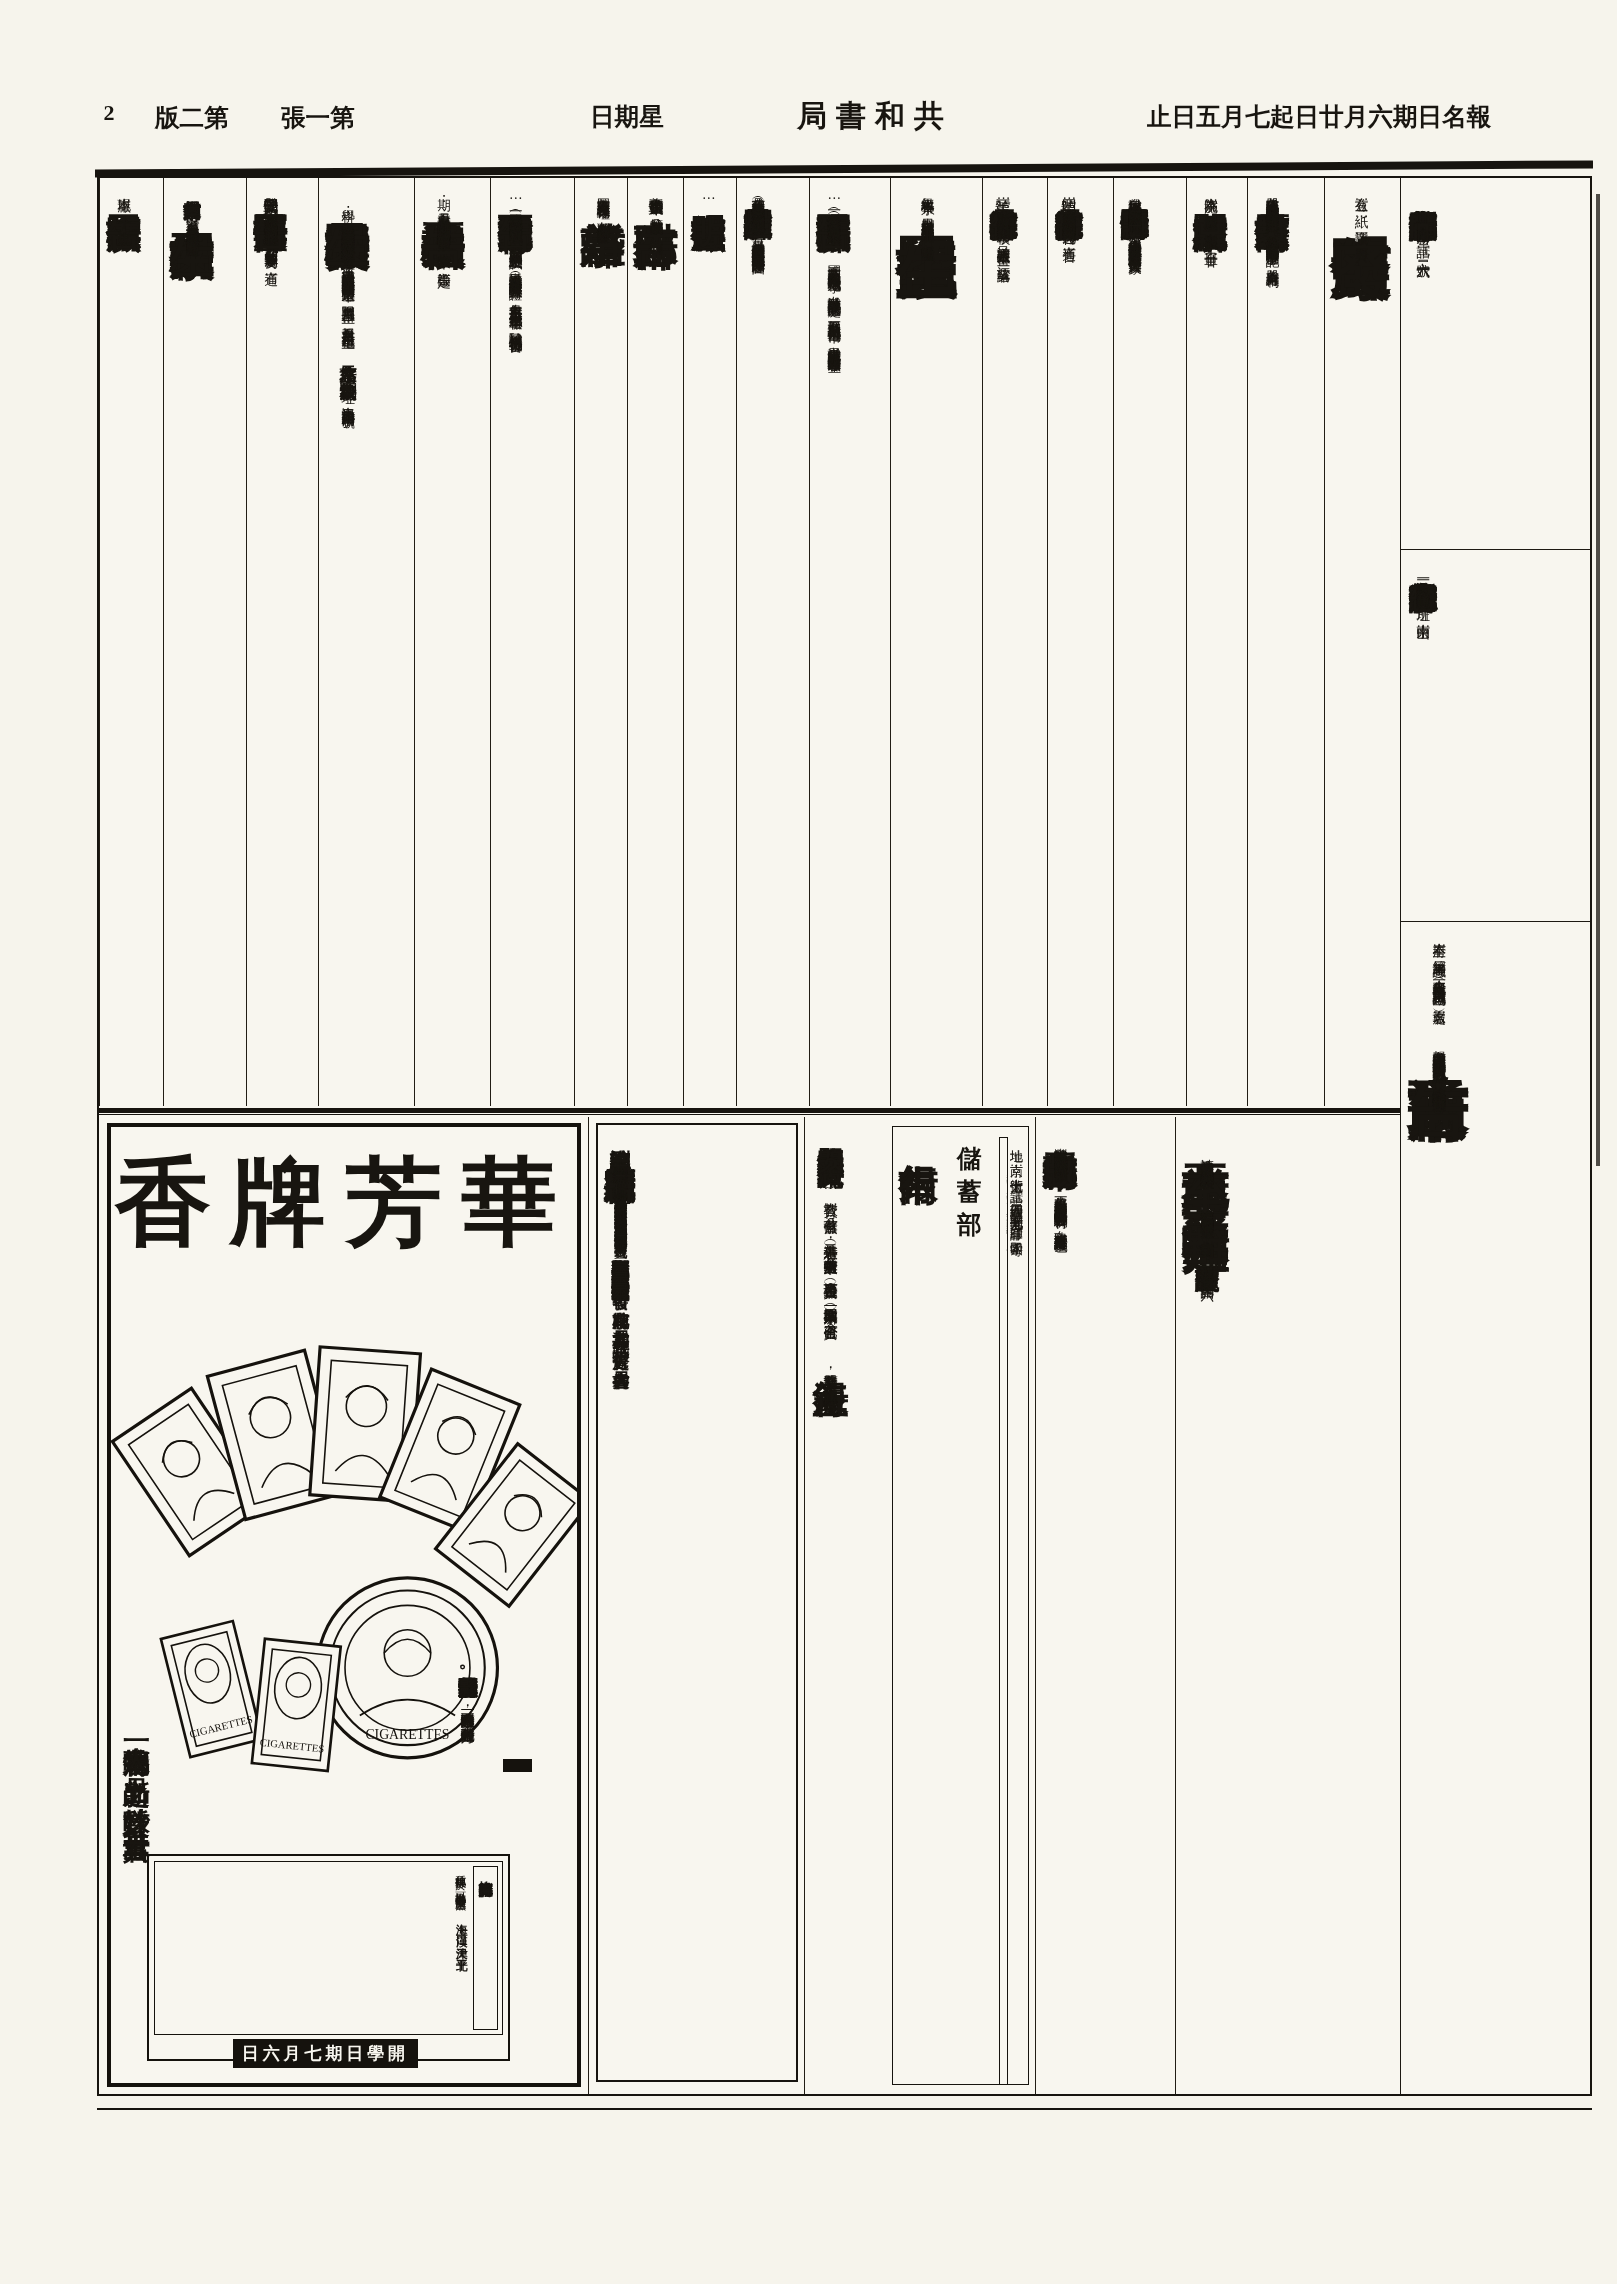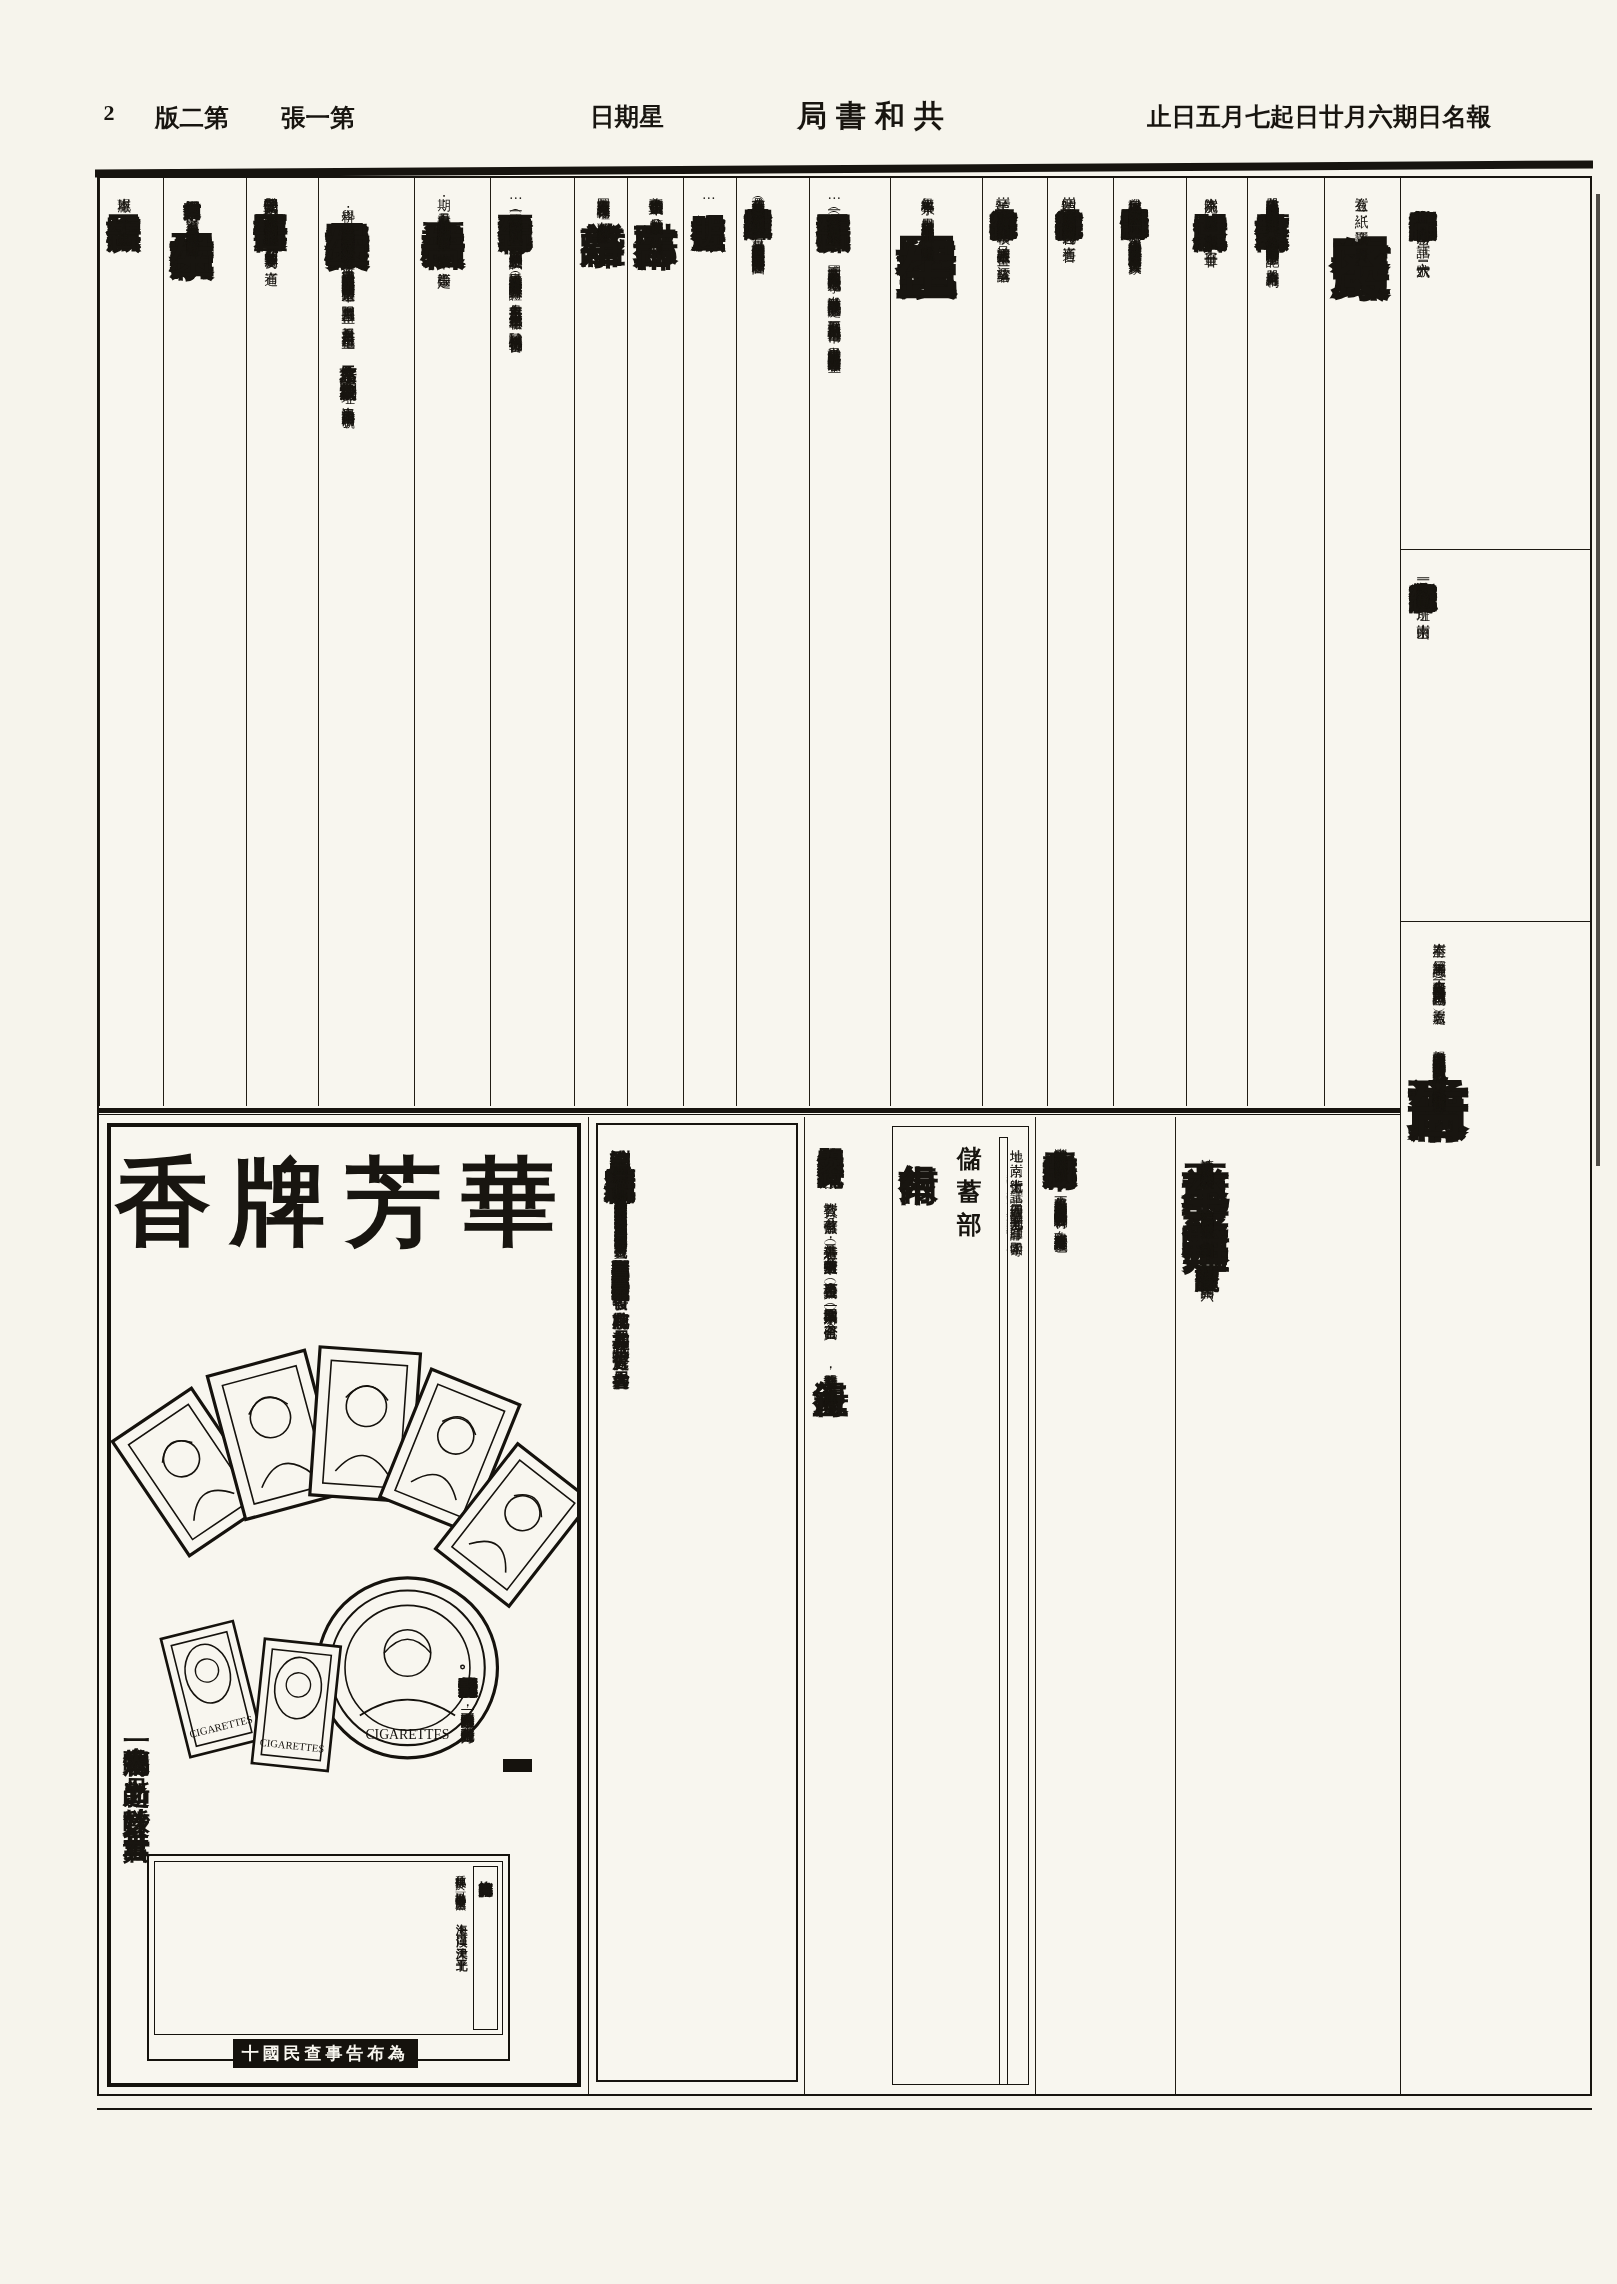--- a/index.html
+++ b/index.html
@@ -395,21 +395,21 @@
           </div>
 
           <div class="coupon-box">
             <div class="coupon-inner">
               <div class="coupon-head vt">請暫存此掉換券</div>
               <div class="vt" style="flex:1">
                 <span class="coupon-body">此種掉換券限於…可以掉換著名坤伶潘雪艷女士玉照…</span>
                 <span class="coupon-cities">上海　漢口　天津　北平</span>
               </div>
             </div>
-            <div class="coupon-strip rtl">為布告事查民國十</div>
+            <div class="coupon-strip rtl">開學日期七月六日</div>
           </div>
 
         </div>
       </section>
 
     </div>
   </div>
 </div>
 
 

